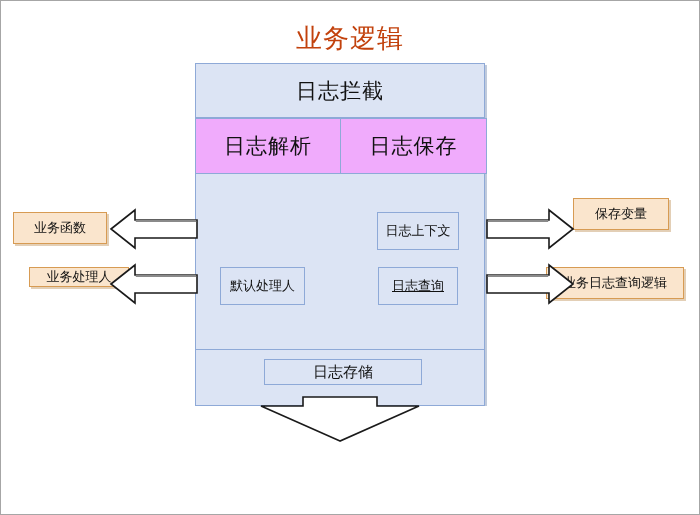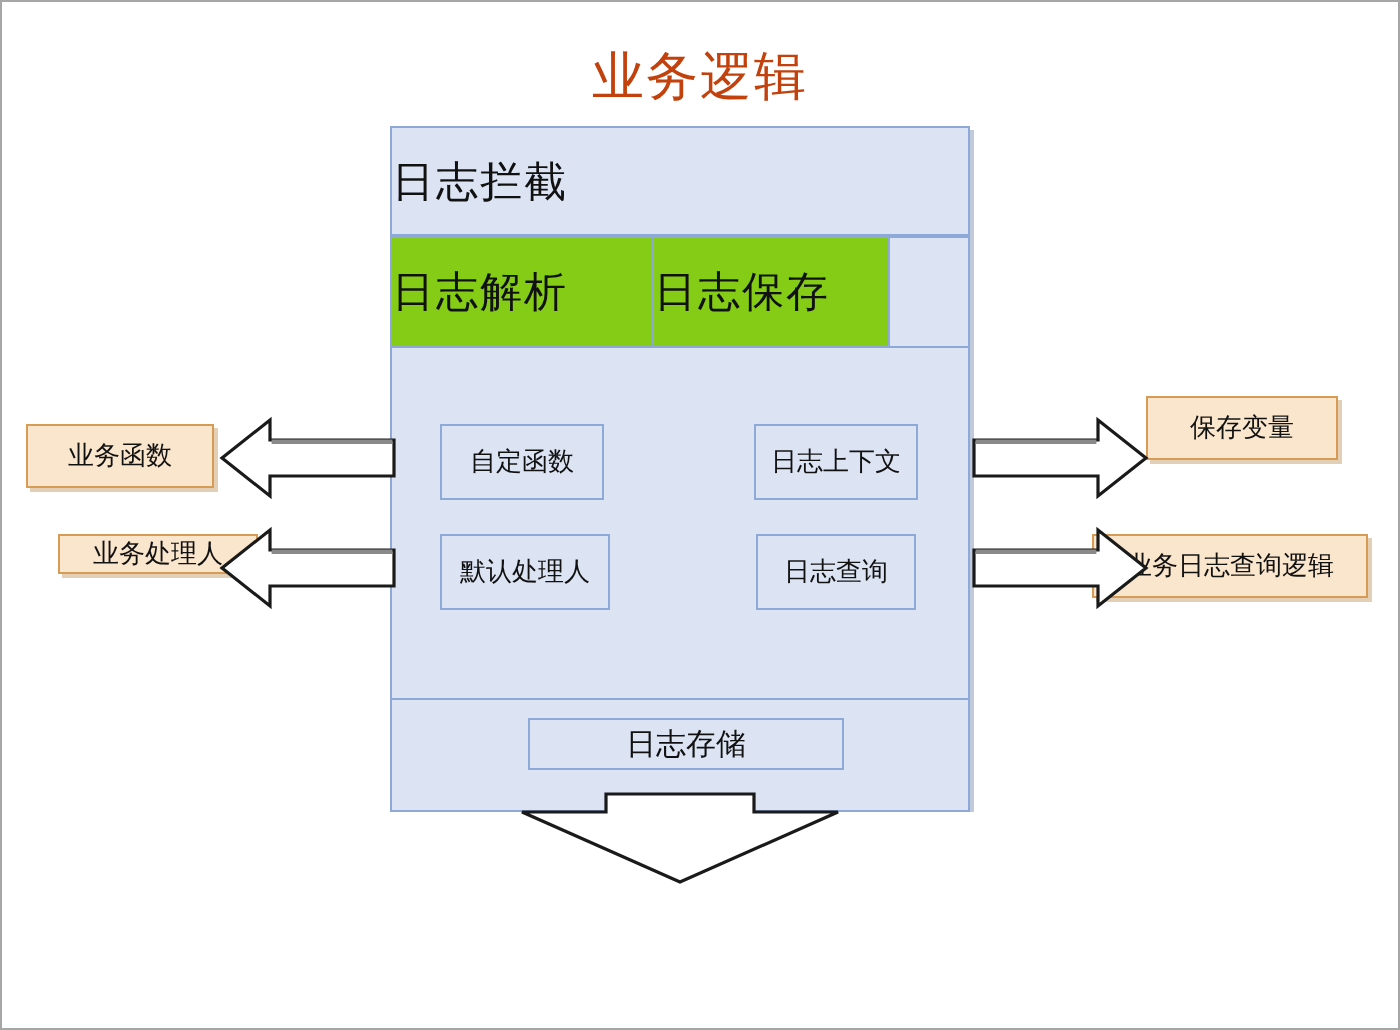--- a/index.html
+++ b/index.html
@@ -55,53 +55,54 @@
   .band-top    { top: -1px;  height: 55px; }
   .band-mid    { top: 54px;  height: 56px; }
   .band-body   { top: 109px; height: 177px; border-bottom: none; }
   .band-bottom { top: 285px; height: 57px; }
 
   .band-label {
     position: absolute;
     left: 0; right: 0;
     top: 50%;
     transform: translateY(-50%);
+    text-align: center;
     font-size: 21px;
     color: #111111;
     letter-spacing: 1px;
   }
 
   
   .half-cell {
     position: absolute;
     top: -1px;
     height: 56px;
     box-sizing: border-box;
     border: 1px solid #8ea9d7;
-    background: #84cc16;
+    background: #f0abfc;
   }
   .half-left  { left: -1px;  width: 146px; }
-  .half-right { left: 130px; width: 119px; padding-left: 40px; }
+  .half-right { left: 144px; width: 147px; padding-left: 40px; }
 
   
   .inner-box {
     position: absolute;
     box-sizing: border-box;
     background: #dce4f4;
     border: 1px solid #8ea9d7;
     display: flex;
     align-items: center;
     justify-content: center;
     font-size: 13px;
     color: #111111;
   }
   .ib-custom-func  { left: 24px;  top: 148px; width: 82px;  height: 38px; }
   .ib-log-context  { left: 181px; top: 148px; width: 82px;  height: 38px; }
   .ib-default-hand { left: 24px;  top: 203px; width: 85px;  height: 38px; }
-  .ib-log-query    { left: 182px; top: 203px; width: 80px;  height: 38px; }
+  .ib-log-query    { left: 182px; top: 203px; width: 80px;  height: 38px; text-decoration: underline; }
 
   
   .ib-log-storage {
     left: 68px; top: 295px; width: 158px; height: 26px;
     font-size: 15px;
   }
 
   
   .orange-box {
     position: absolute;
@@ -155,21 +156,20 @@
       </div>
       <div class="half-cell half-right">
         <div class="band-label">日志保存</div>
       </div>
     </div>
 
     <div class="band band-body"></div>
 
     <div class="band band-bottom"></div>
 
-    <div class="inner-box ib-custom-func">自定函数</div>
 
     <div class="inner-box ib-log-context">日志上下文</div>
 
     <div class="inner-box ib-default-hand">默认处理人</div>
 
     <div class="inner-box ib-log-query">日志查询</div>
 
     <div class="inner-box ib-log-storage">日志存储</div>
   </div>
 

